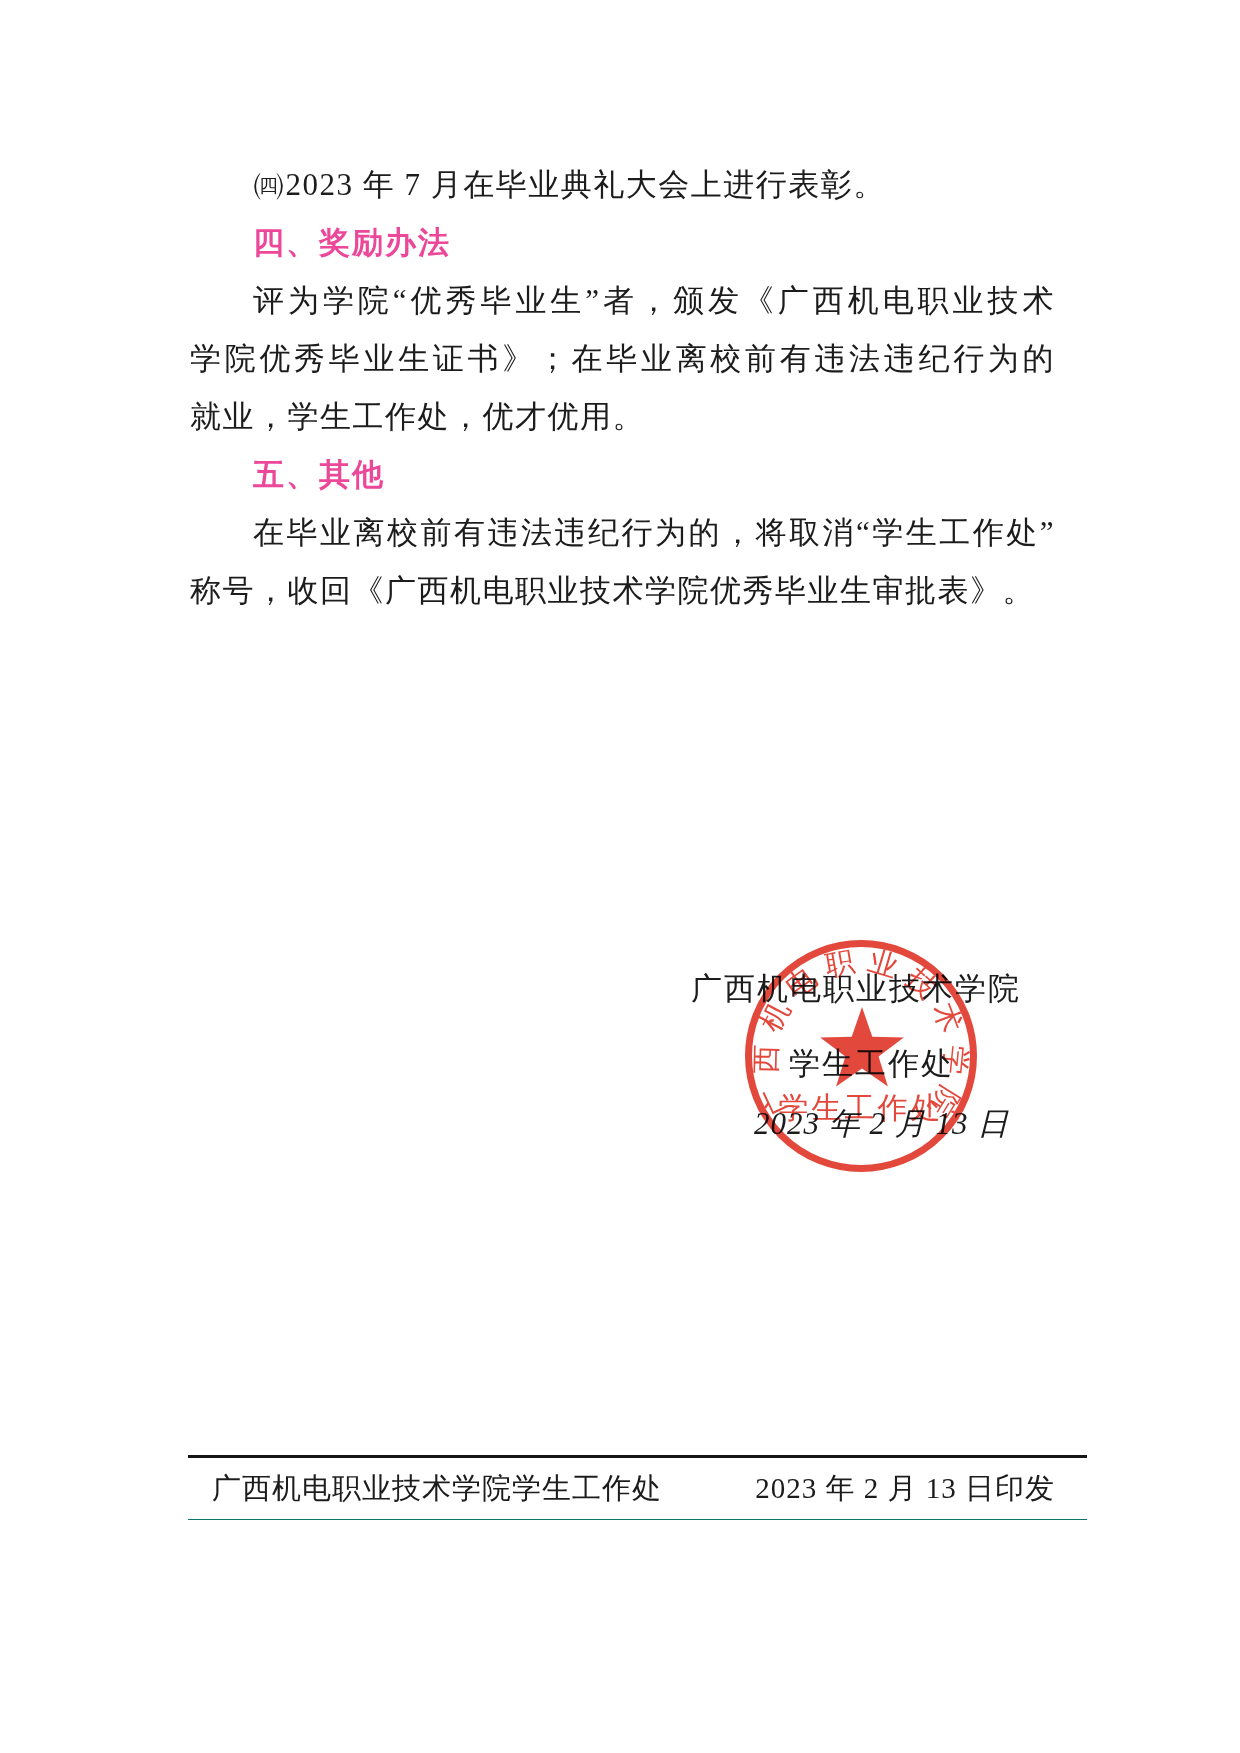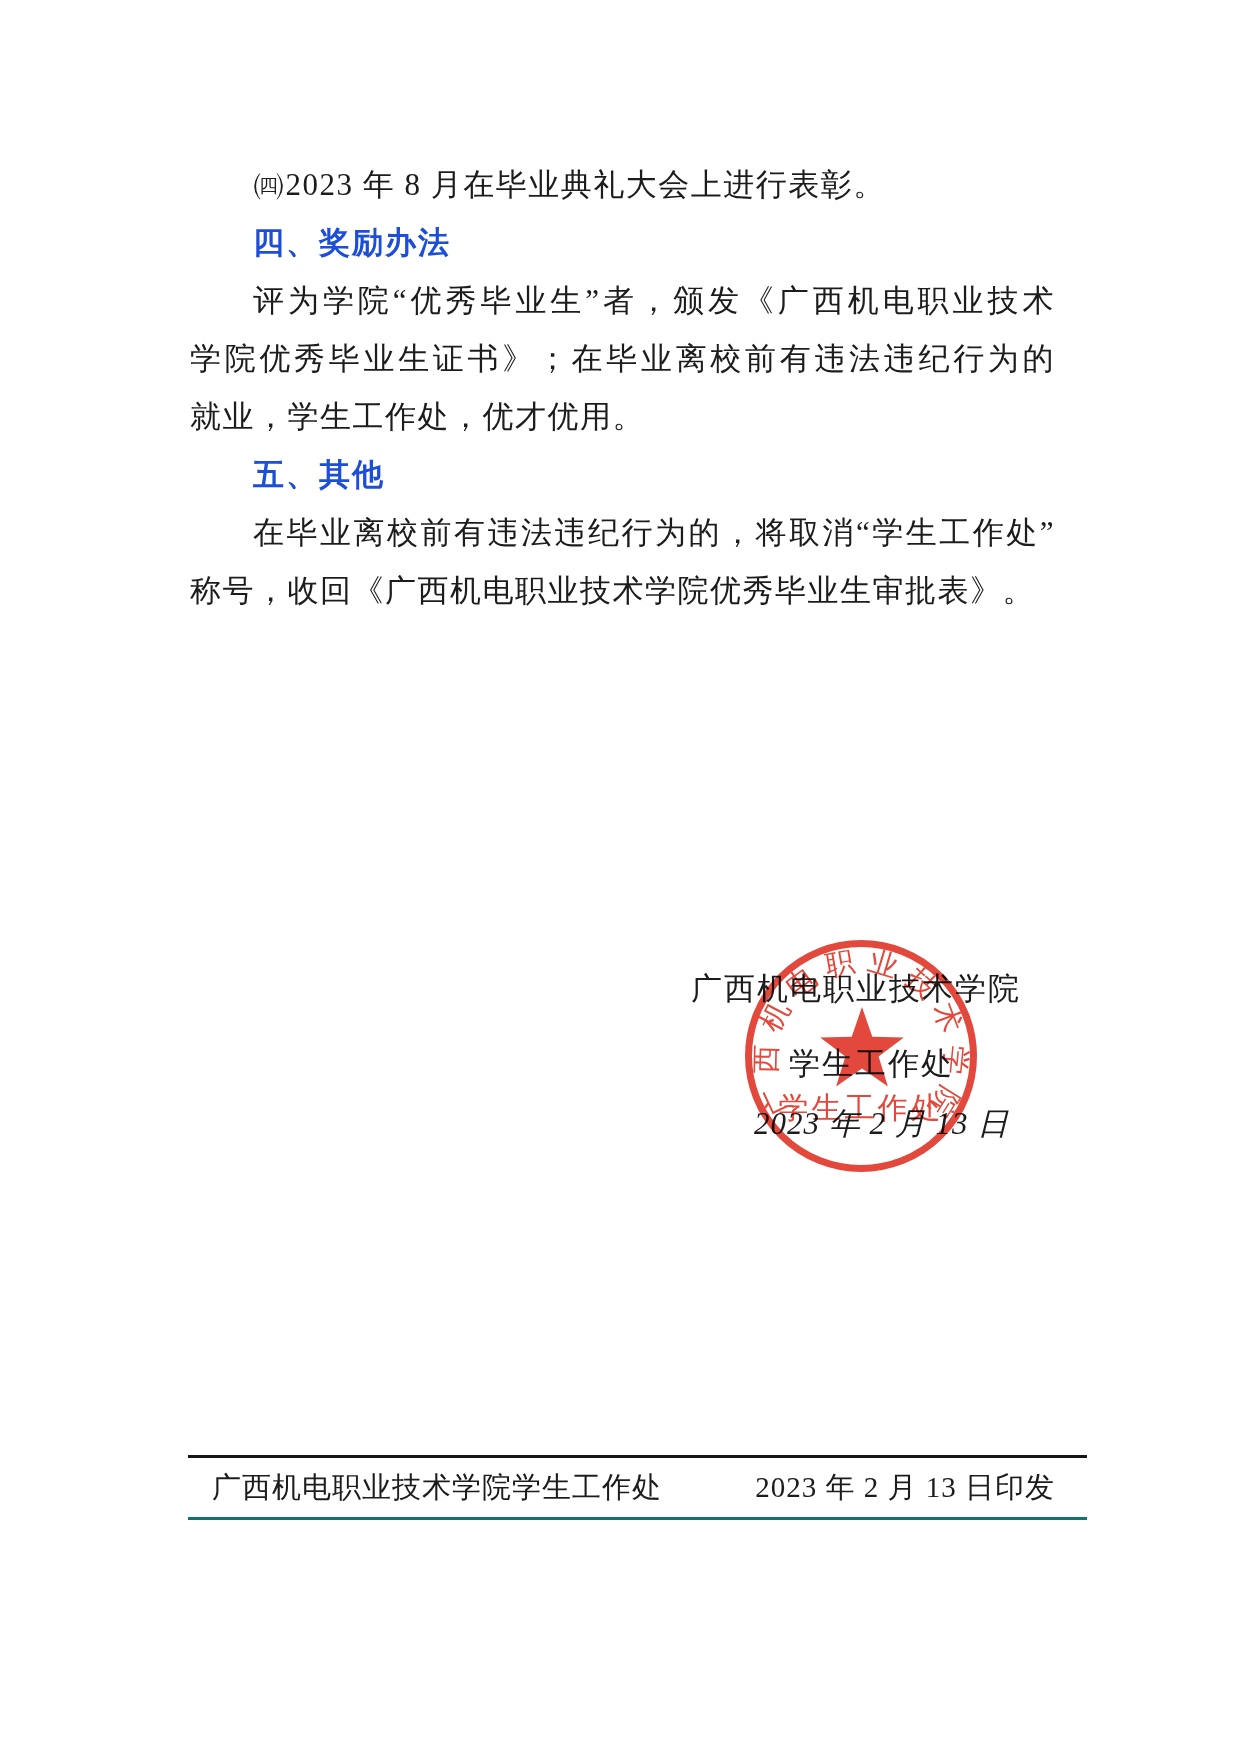--- a/index.html
+++ b/index.html
@@ -21,21 +21,21 @@
     letter-spacing:1.5px;
   }
   .line{height:58px;}
   .fill{text-align:justify;text-align-last:justify;}
   .indent{padding-left:63px;}
   .heading{
     font-family:Liberation Sans, sans-serif;
     font-weight:700;
     padding-left:63px;
     letter-spacing:2px;
-    color:#1d4ed8;
+    color:#ec4899;
   }
   .attach{margin-top:66px;}
   
   .sig{
     position:absolute;
     font-size:31px;
     letter-spacing:2px;
     white-space:nowrap;
     color:#1c1c1c;
   }
@@ -54,38 +54,38 @@
   .seal text{
     font-family:"Liberation Sans","DejaVu Sans",sans-serif;
   }
   .seal .ringtext{font-size:29px;letter-spacing:10px;}
   .seal .sealbottom{font-size:30px;letter-spacing:3px;}
   
   .footer{
     position:absolute;
     top:1455px;left:188px;width:899px;height:65px;
     border-top:3px solid #161616;
-    border-bottom:3px solid #0f766e;
+    border-bottom:1px solid #0f766e;
     display:flex;
     align-items:center;
     justify-content:space-between;
     box-sizing:border-box;
     font-size:29px;
     letter-spacing:1px;
   }
   .footer .f-left{padding-left:24px;}
   .footer .f-right{padding-right:32px;}
 </style>
 </head>
 <body>
 
 <div class="page">
 
   <div class="bodyflow">
-    <div class="line indent">㈣2023 年 8 月在毕业典礼大会上进行表彰。</div>
+    <div class="line indent">㈣2023 年 7 月在毕业典礼大会上进行表彰。</div>
 
     <div class="line heading">四、奖励办法</div>
 
     <div class="line fill indent">评为学院“优秀毕业生”者，颁发《广西机电职业技术</div>
     <div class="line fill">学院优秀毕业生证书》；在毕业离校前有违法违纪行为的</div>
     <div class="line">就业，学生工作处，优才优用。</div>
 
     <div class="line heading">五、其他</div>
 
     <div class="line fill indent">在毕业离校前有违法违纪行为的，将取消“学生工作处”</div>

